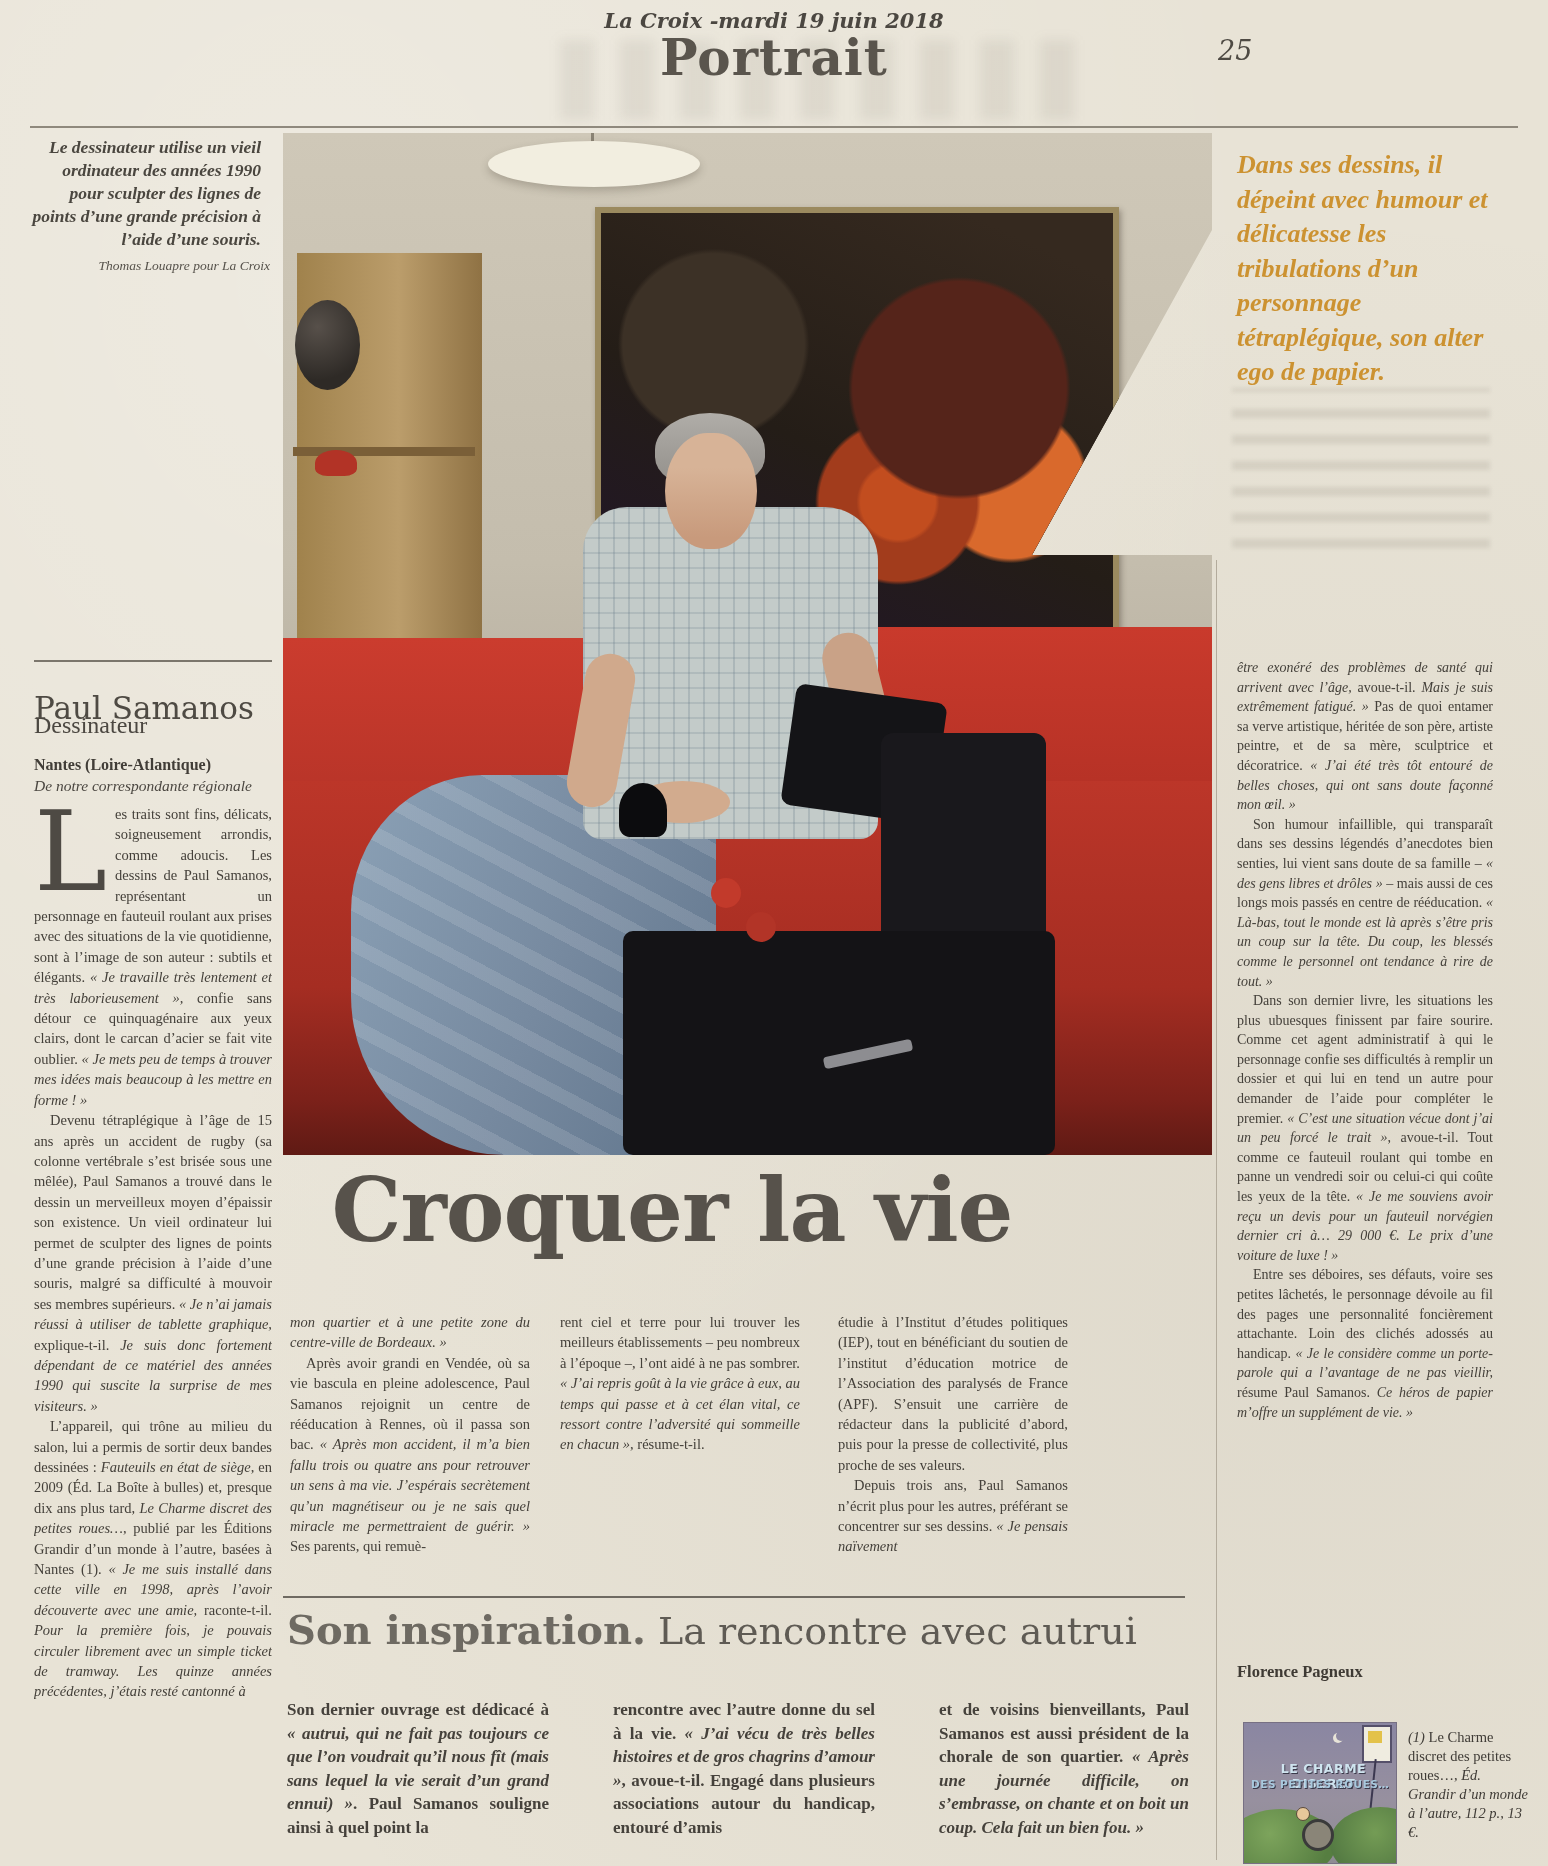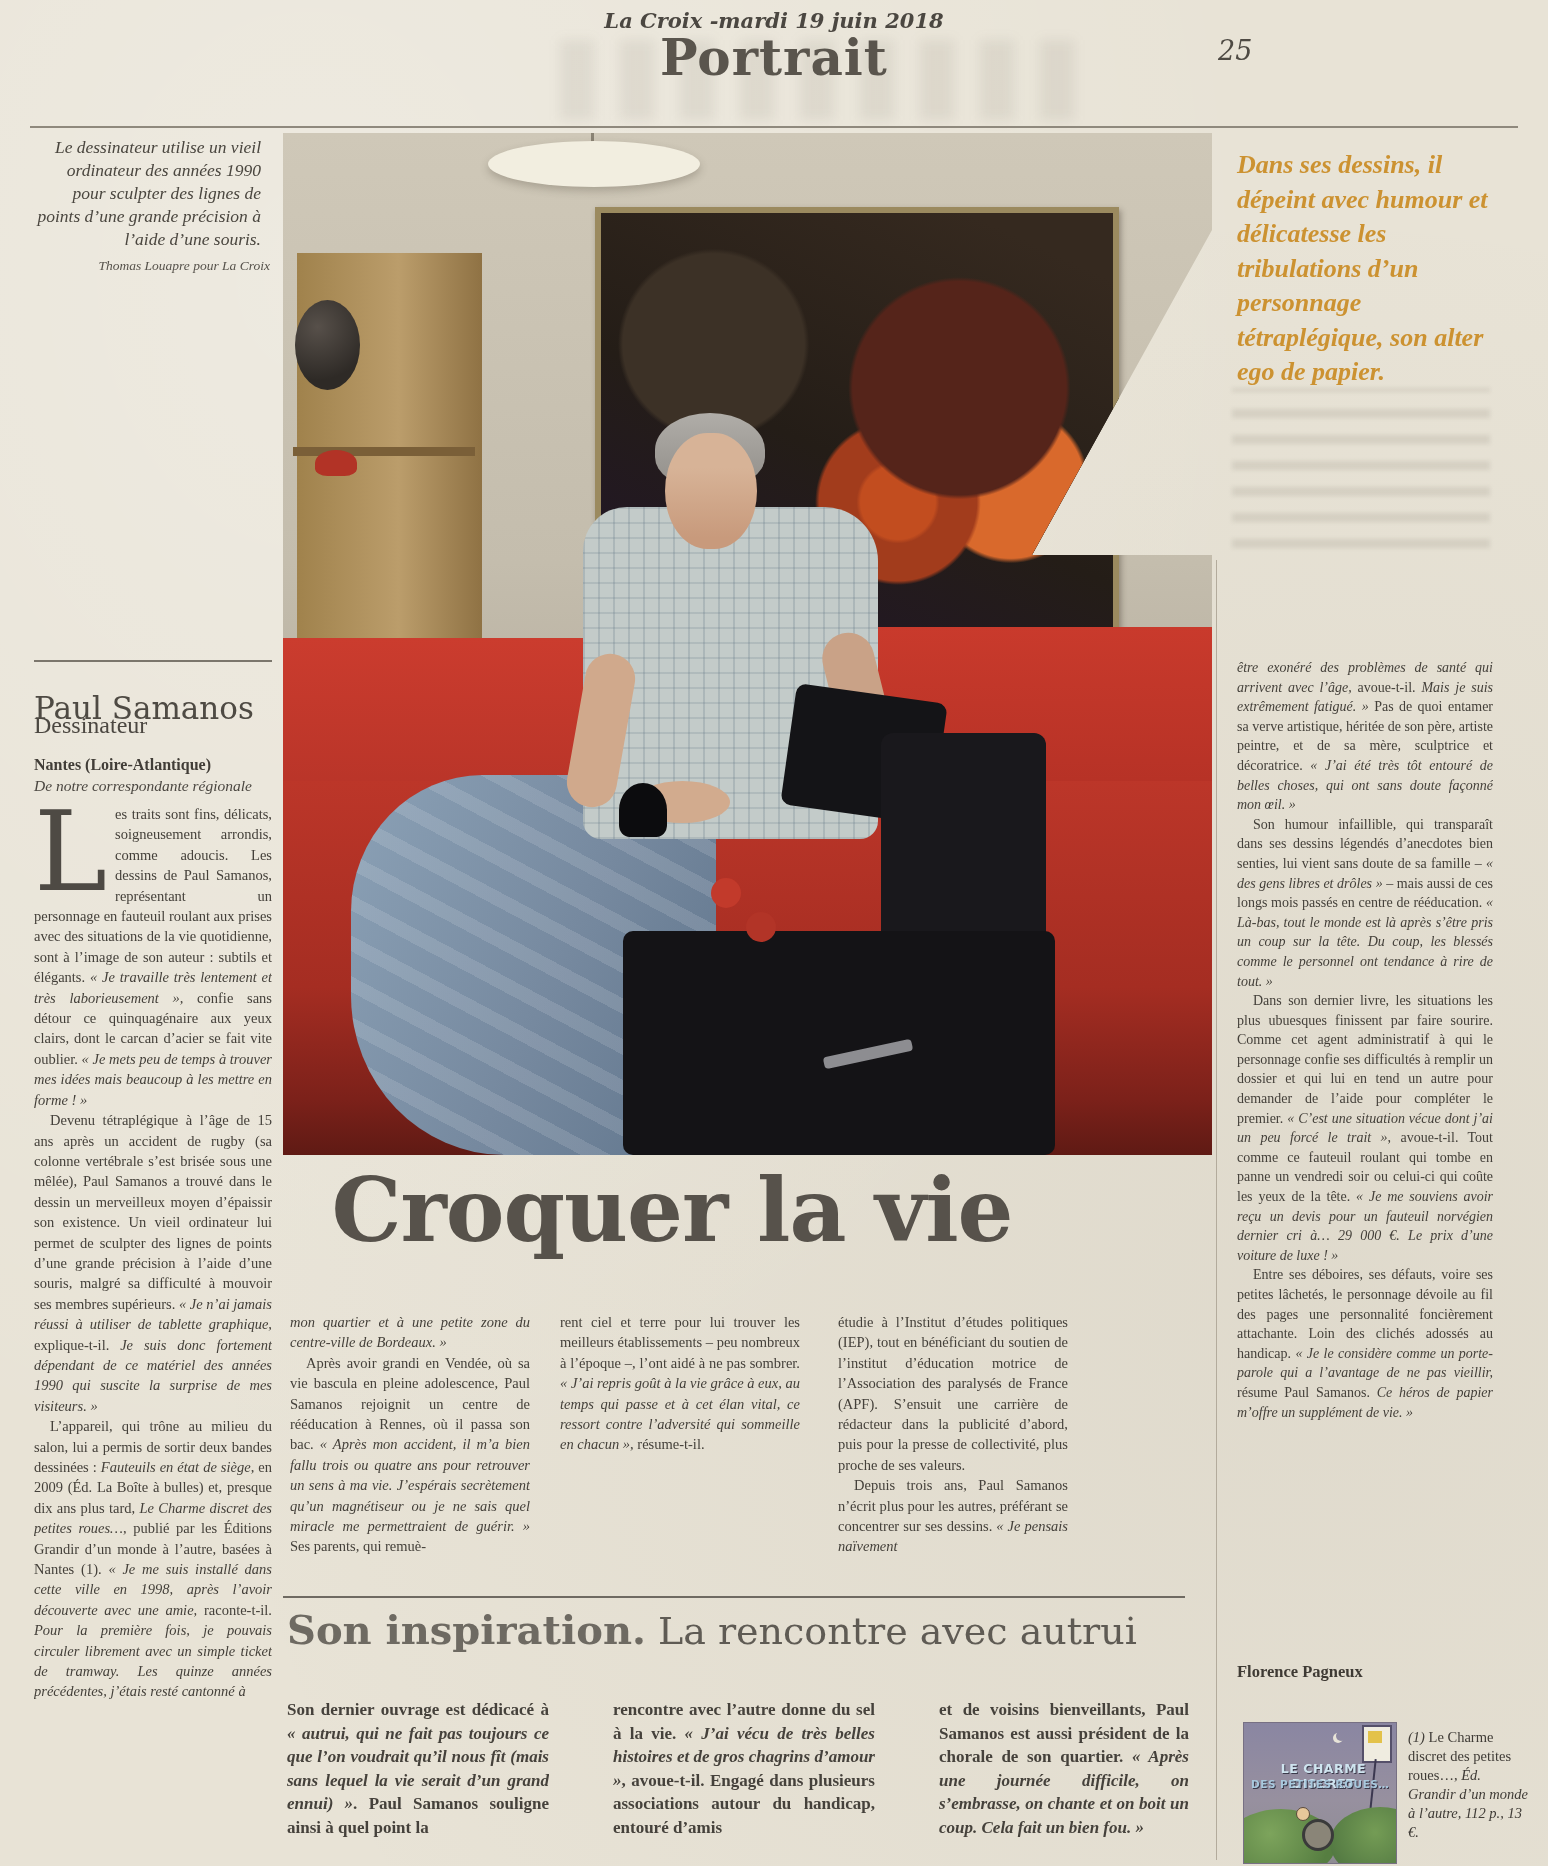--- a/index.html
+++ b/index.html
@@ -20,21 +20,21 @@
   .section-title{top:28px;left:0;width:100%;text-align:center;font-family:"DejaVu Serif",serif;
     font-weight:bold;font-size:50px;color:#5a554d;letter-spacing:1px;}
   .page-number{top:35px;left:1218px;font-family:"DejaVu Serif",serif;font-style:italic;
     font-size:27px;color:#4e4a43;}
   .header-rule{top:126px;left:30px;width:1488px;height:2px;background:#8f897d;}
   .header-ghost{top:40px;left:560px;width:520px;height:80px;
     background:repeating-linear-gradient(90deg,rgba(110,104,92,.10) 0 34px,transparent 34px 60px);
     filter:blur(6px);}
   
   .photo-caption{top:136px;left:31px;width:230px;text-align:right;
-    font-weight:normal;font-style:italic;font-size:17.5px;line-height:23px;color:#4a463f;}
+    font-weight:bold;font-style:italic;font-size:17.5px;line-height:23px;color:#4a463f;}
   .photo-credit{top:258px;left:40px;width:230px;text-align:right;
     font-style:italic;font-size:13.5px;color:#56524b;}
   
   .pull-quote{top:140px;left:1237px;width:268px;
     font-weight:bold;font-style:italic;font-size:26px;line-height:34.5px;color:#cc9231;margin-top:8px;}
   .ghost-showthrough{top:388px;left:1232px;width:258px;height:160px;
     background:repeating-linear-gradient(0deg,rgba(115,108,95,.14) 0 9px,transparent 9px 26px);
     filter:blur(2px);}
   
   .photo{top:133px;left:283px;width:929px;height:1022px;overflow:hidden;

